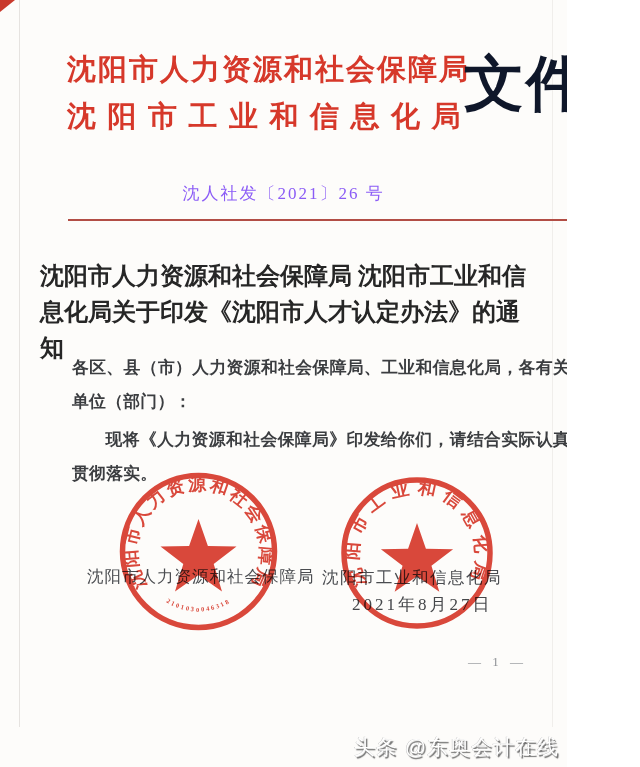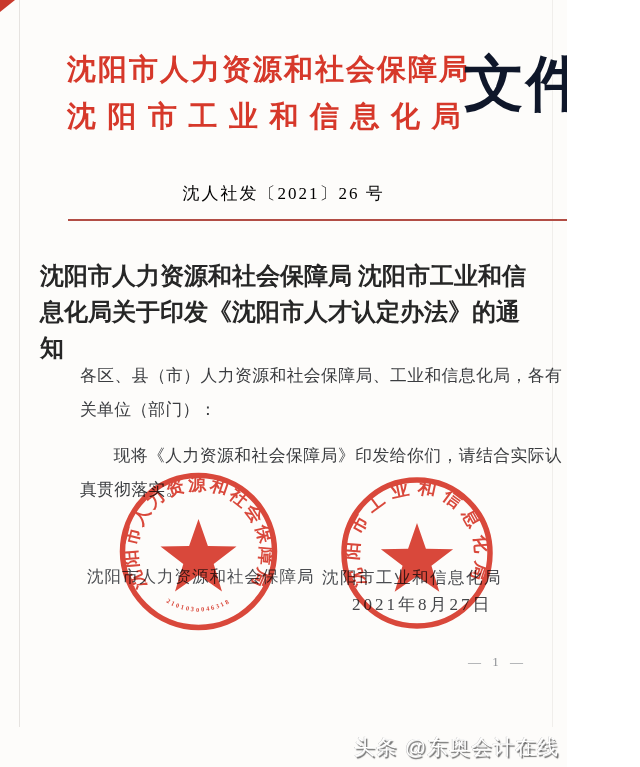--- a/index.html
+++ b/index.html
@@ -35,38 +35,38 @@
     font-size:29px;font-weight:bold;letter-spacing:11.5px;margin-top:7px;white-space:nowrap;
   }
   .doc-type{
     position:absolute;left:464px;top:48px;width:140px;
     font-size:60px;line-height:72px;font-weight:bold;color:#0f172a;
     letter-spacing:2px;white-space:nowrap;
   }
   
   .doc-number{
     position:absolute;left:0;right:0;top:182px;text-align:center;
-    font-size:17px;letter-spacing:2px;color:#000000;
+    font-size:17px;letter-spacing:2px;color:#8b5cf6;
   }
   .red-divider{
     position:absolute;left:68px;top:219px;width:504px;height:2px;
     background:#b24d45;
   }
   
   .title{
     position:absolute;left:40px;right:40px;top:258px;text-align:left;
     font-size:24px;font-weight:bold;color:#262626;line-height:36px;
   }
   
   .body-text{
     position:absolute;left:68px;top:347px;width:506px;
     font-size:16.8px;line-height:34px;color:#3b3d40;
     text-align:justify;letter-spacing:.3px;
   }
-  .body-text p{margin:12px;}
+  .body-text p{margin:4px;font-weight:bold;}
   .body-text p.indented{text-indent:2em;}
   
   .sig-left-name{
     position:absolute;left:87px;top:566px;font-size:16.5px;
     letter-spacing:1px;color:#4a4c50;white-space:nowrap;
   }
   .sig-right-name{
     position:absolute;left:322px;top:567px;font-size:16.5px;
     letter-spacing:1.5px;color:#4a4c50;white-space:nowrap;
   }

